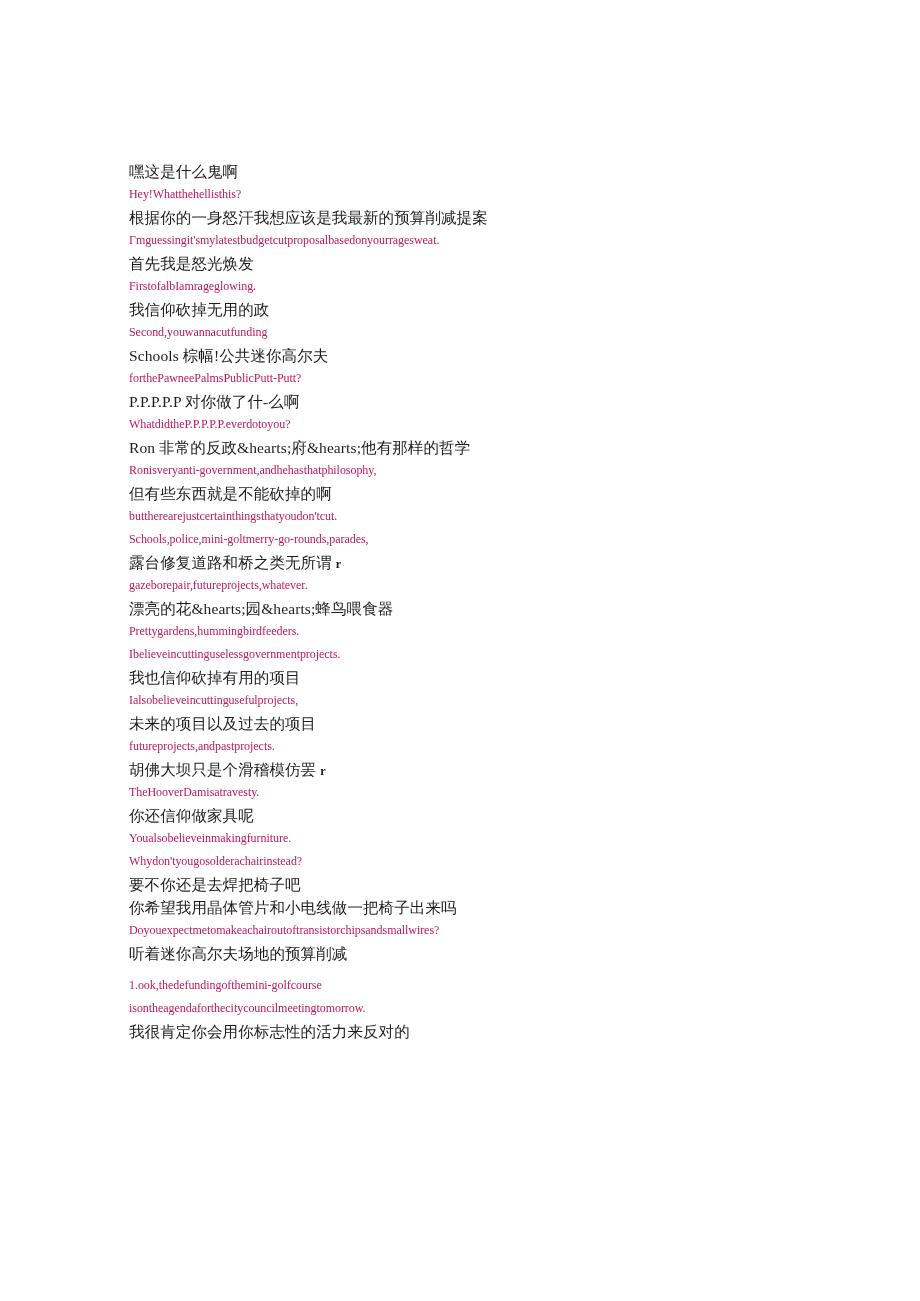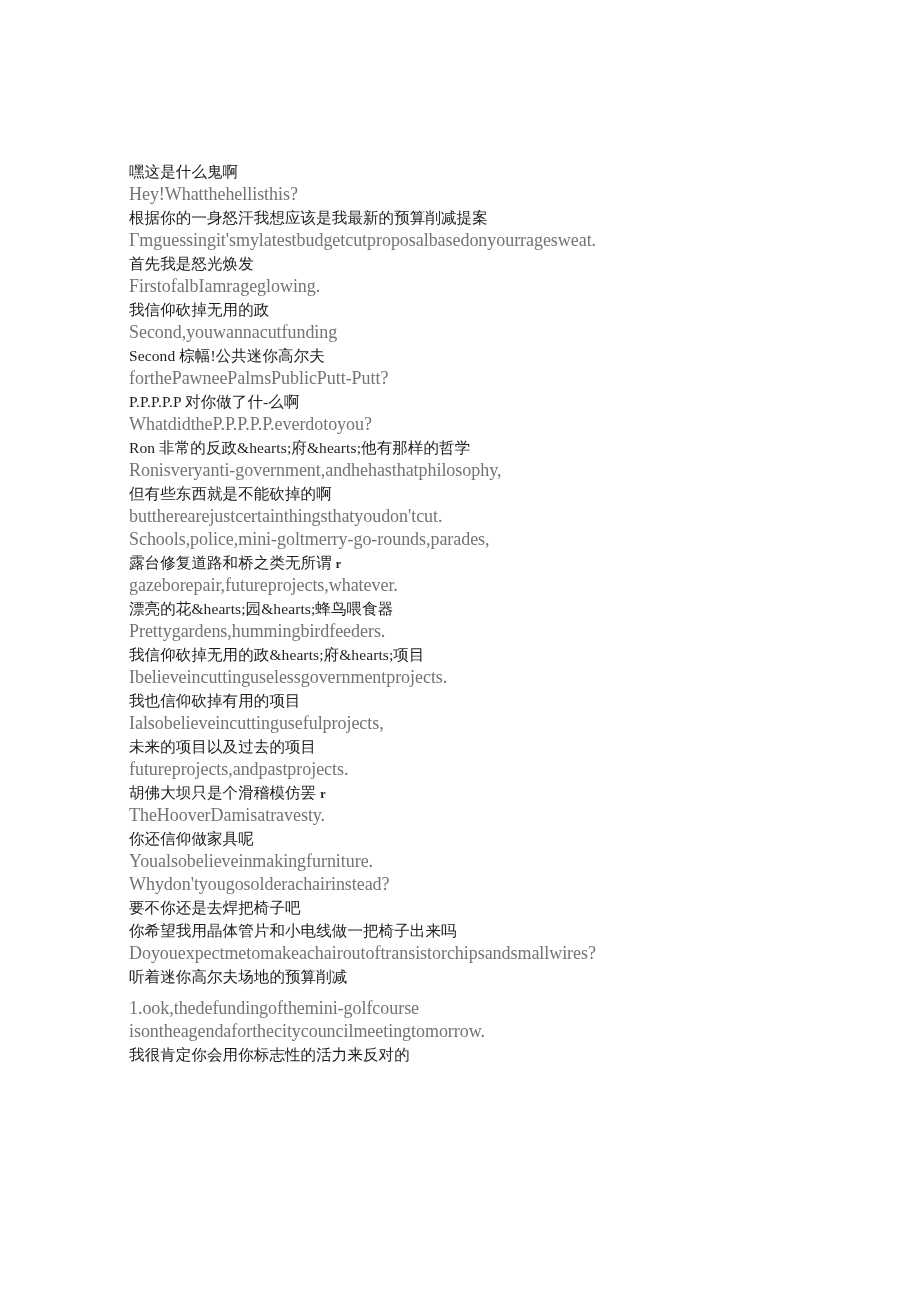--- a/index.html
+++ b/index.html
@@ -44,22 +44,22 @@
 
   
   .line.zh {
     font-size: 15.5px;
     color: #1d1d1f;
     letter-spacing: 0.1px;
   }
 
   
   .line.en {
-    font-size: 18px;
-    color: #737373;
+    font-size: 12px;
+    color: #be185d;
     letter-spacing: -0.05px;
   }
 
   
   .line.gap-before {
     margin-top: 9px;
   }
 
   
   .artifact {
@@ -73,34 +73,33 @@
 <div id="page" style="background: rgb(255, 255, 255);">
   <div id="transcript" style="color: rgb(17, 17, 17);">
       <div class="line zh"><span>嘿这是什么鬼啊</span></div>
       <div class="line en"><span>Hey!Whatthehellisthis?</span></div>
       <div class="line zh"><span>根据你的一身怒汗我想应该是我最新的预算削减提案</span></div>
       <div class="line en"><span>Γmguessingit'smylatestbudgetcutproposalbasedonyourragesweat.</span></div>
       <div class="line zh"><span>首先我是怒光焕发</span></div>
       <div class="line en"><span>FirstofalbIamrageglowing.</span></div>
       <div class="line zh"><span>我信仰砍掉无用的政</span></div>
       <div class="line en"><span>Second,youwannacutfunding</span></div>
-      <div class="line zh"><span>Second 棕幅!公共迷你高尔夫</span></div>
+      <div class="line zh"><span>Schools 棕幅!公共迷你高尔夫</span></div>
       <div class="line en"><span>forthePawneePalmsPublicPutt-Putt?</span></div>
       <div class="line zh"><span>P.P.P.P.P 对你做了什-么啊</span></div>
       <div class="line en"><span>WhatdidtheP.P.P.P.P.everdotoyou?</span></div>
       <div class="line zh"><span>Ron 非常的反政&amp;hearts;府&amp;hearts;他有那样的哲学</span></div>
       <div class="line en"><span>Ronisveryanti-government,andhehasthatphilosophy,</span></div>
       <div class="line zh"><span>但有些东西就是不能砍掉的啊</span></div>
       <div class="line en"><span>buttherearejustcertainthingsthatyoudon'tcut.</span></div>
       <div class="line en"><span>Schools,police,mini-goltmerry-go-rounds,parades,</span></div>
       <div class="line zh"><span>露台修复道路和桥之类无所谓</span> <span class="artifact">r</span></div>
       <div class="line en"><span>gazeborepair,futureprojects,whatever.</span></div>
       <div class="line zh"><span>漂亮的花&amp;hearts;园&amp;hearts;蜂鸟喂食器</span></div>
       <div class="line en"><span>Prettygardens,hummingbirdfeeders.</span></div>
-      <div class="line zh"><span>我信仰砍掉无用的政&amp;hearts;府&amp;hearts;项目</span></div>
       <div class="line en"><span>Ibelieveincuttinguselessgovernmentprojects.</span></div>
       <div class="line zh"><span>我也信仰砍掉有用的项目</span></div>
       <div class="line en"><span>Ialsobelieveincuttingusefulprojects,</span></div>
       <div class="line zh"><span>未来的项目以及过去的项目</span></div>
       <div class="line en"><span>futureprojects,andpastprojects.</span></div>
       <div class="line zh"><span>胡佛大坝只是个滑稽模仿罢</span> <span class="artifact">r</span></div>
       <div class="line en"><span>TheHooverDamisatravesty.</span></div>
       <div class="line zh"><span>你还信仰做家具呢</span></div>
       <div class="line en"><span>Youalsobelieveinmakingfurniture.</span></div>
       <div class="line en"><span>Whydon'tyougosolderachairinstead?</span></div>

